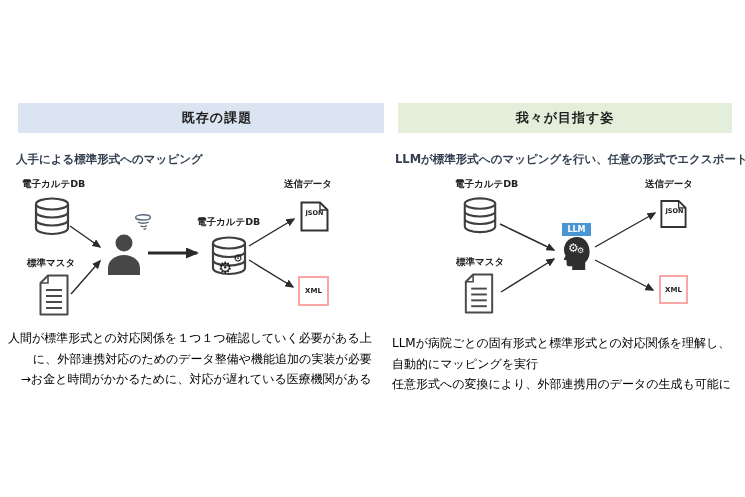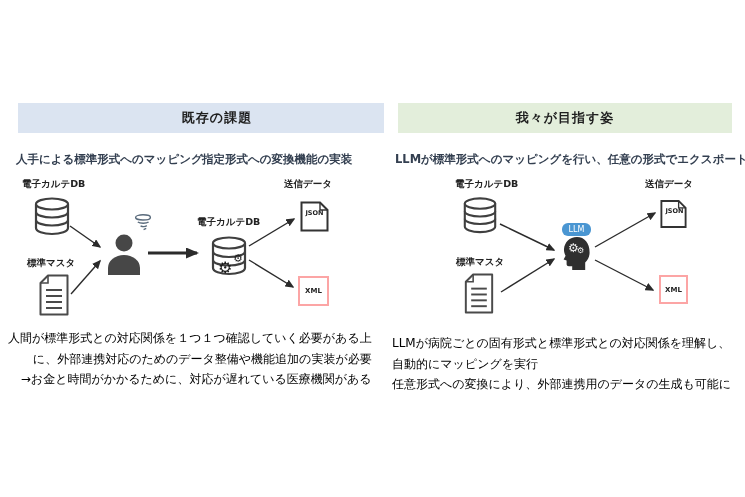--- a/index.html
+++ b/index.html
@@ -31,22 +31,22 @@
   .gearBig{left:218px;top:260px;font-size:16px;}
   .gearSmall{left:233px;top:253px;font-size:11px;}
   .fileIcon{width:29px;height:41px;}
   .jsonIconL{left:300px;top:201px;}
   .xmlBox{background:#fff;border:2px solid #fca5a5;display:flex;align-items:center;justify-content:center;}
   .xmlIconL{left:298px;top:276px;width:27px;height:26px;}
   .fileLabel{position:absolute;left:0;top:8px;width:100%;text-align:center;font-size:6.5px;font-weight:bold;color:#222;letter-spacing:0;}
   .xmlLabel{font-size:7px;font-weight:bold;color:#222;}
   .dbIconR{left:461px;top:196px;}
   .docIconR{left:464px;top:273px;}
-  .llmBadge{left:562px;top:223px;width:29px;height:13px;background:#4a96d2;border-radius:6px;
-            color:#fff;font-size:8px;font-weight:normal;text-align:center;line-height:13px;}
+  .llmBadge{left:562px;top:223px;width:29px;height:13px;background:#4a96d2;border-radius:0;
+            color:#fff;font-size:8px;font-weight:bold;text-align:center;line-height:13px;}
   .headIcon{left:560px;top:236px;}
   .gearW{position:absolute;color:#f2f2f2;line-height:1;}
   .gearW1{left:8px;top:6px;font-size:12px;}
   .gearW2{left:17px;top:11px;font-size:8px;}
   .jsonIconR{left:660px;top:199px;}
   .xmlIconR{left:659px;top:275px;width:25px;height:25px;}
   .desc{font-size:12px;font-weight:500;color:#000;line-height:20.5px;white-space:nowrap;}
   .descL{left:8px;top:328px;text-align:right;}
   .descR{left:392px;top:333px;}
 </style>
@@ -75,21 +75,20 @@
     <line x1="501" y1="292" x2="554" y2="259" stroke="#2b2b2b" stroke-width="1.4" marker-end="url(#arw)"></line>
     <line x1="595" y1="247" x2="655" y2="213" stroke="#2b2b2b" stroke-width="1.4" marker-end="url(#arw)"></line>
     <line x1="595" y1="260" x2="653" y2="290" stroke="#2b2b2b" stroke-width="1.4" marker-end="url(#arw)"></line>
   </svg>
 
   <section class="layer">
     <div class="abs hdr hdrL">
       <span>既存の課題</span>
     </div>
     <div class="abs sub subL1">人手による標準形式へのマッピング</div>
-    <div class="abs sub subL2">指定形式への変換機能の実装</div>
 
     <div class="abs lbl lblDb1L">電子カルテDB</div>
     <div class="abs dbIconL1">
       <svg width="40" height="40" viewBox="0 0 40 40">
         <path d="M4 8 v24 a16 6 0 0 0 32 0 V8" fill="#fff" stroke="#3f3f3f" stroke-width="2.2"></path>
         <ellipse cx="20" cy="8" rx="16" ry="5.5" fill="#fff" stroke="#3f3f3f" stroke-width="2.2"></ellipse>
         <path d="M4 16 a16 5.5 0 0 0 32 0 M4 24 a16 5.5 0 0 0 32 0" fill="none" stroke="#3f3f3f" stroke-width="2.2"></path>
       </svg>
     </div>
 

